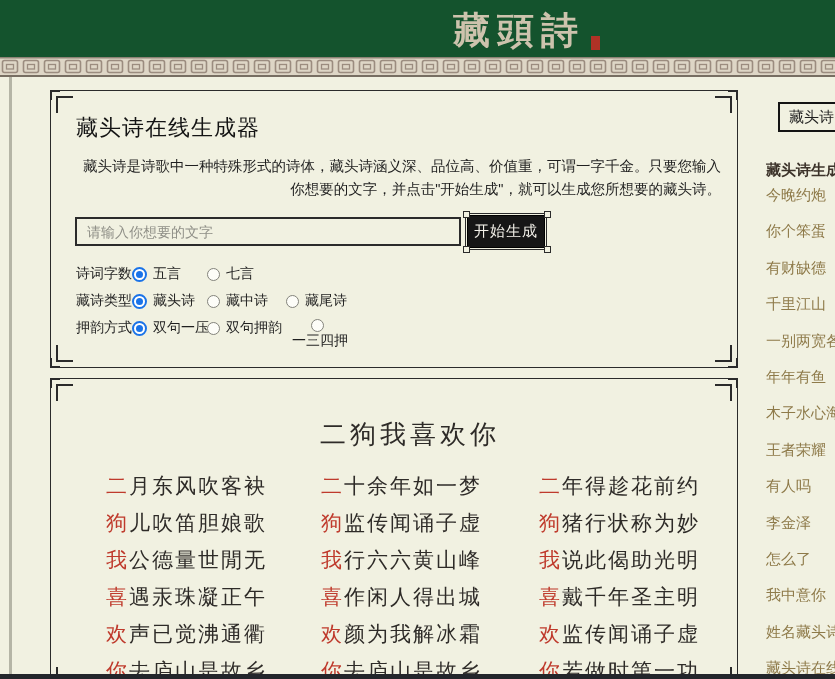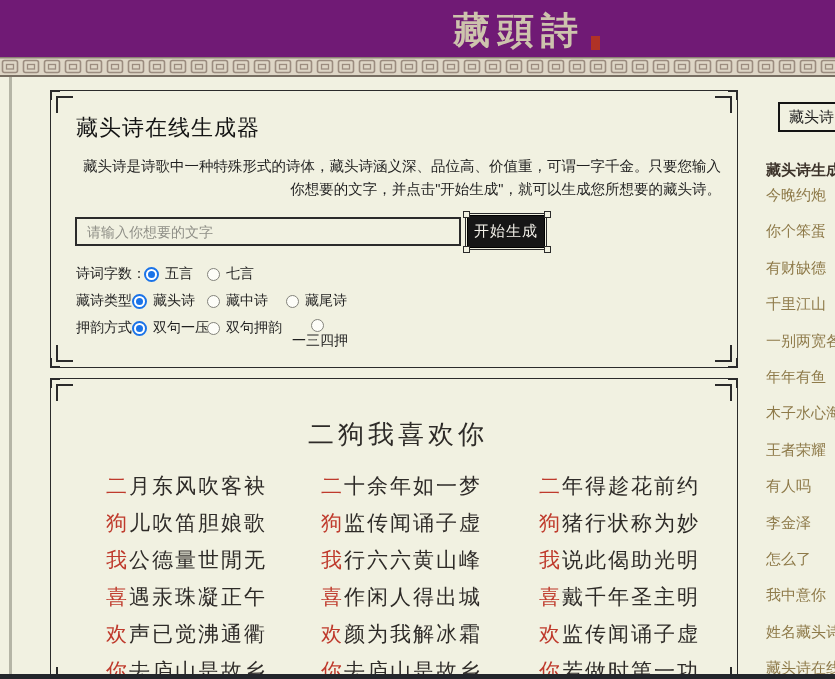--- a/index.html
+++ b/index.html
@@ -6,21 +6,21 @@
   body {
     width:835px; height:679px;
     position:relative;
     overflow:hidden;
     background:#f1f1e1;
     font-family:"Liberation Sans", sans-serif;
   }
   
   .site-header {
     position:absolute; left:0; top:0; width:835px; height:57px;
-    background:#701a75;
+    background:#14532d;
   }
   .logo {
     position:absolute; left:453px; top:6px;
     font-family:"DejaVu Serif", serif;
     font-weight:bold; font-size:37px; letter-spacing:7px;
     color:#cdc3ad;
   }
   .seal {
     position:absolute; left:591px; top:36px;
     width:9px; height:14px; background:#b03226;
@@ -98,21 +98,21 @@
     border:1.5px solid #83837b; background:#fdfdf8;
     box-sizing:border-box; position:relative; flex:none;
   }
   .radio.checked { border:2px solid #1a73e8; background:#fff; width:15px; height:15px; }
   .radio.checked::after {
     content:""; position:absolute; left:2px; top:2px; right:2px; bottom:2px;
     border-radius:50%; background:#1a73e8;
   }
   
   .poem-title {
-    position:absolute; left:4px; top:38px; width:100%;
+    position:absolute; left:16px; top:38px; width:100%;
     text-align:center;
     font-family:Liberation Sans, sans-serif;
     font-size:26px; letter-spacing:4px; color:#2e2b28;
   }
   .poem-col { position:absolute; top:92px; }
   .poem-col.c0 { left:55px; }
   .poem-col.c1 { left:270px; }
   .poem-col.c2 { left:488px; }
   .poem-line {
     height:37px; line-height:30px;
@@ -176,21 +176,21 @@
 
   <button class="gen-submit">开始生成</button>
   <span class="knob" style="left:412px; top:120px;"></span>
   <span class="knob" style="left:493px; top:120px;"></span>
   <span class="knob" style="left:412px; top:155px;"></span>
   <span class="knob" style="left:493px; top:155px;"></span>
 
   <div class="opt-rows">
       <div class="opt-row">
         <span class="opt-label">诗词字数：</span>
-        <span class="choice" style="left: 56px; margin-left: 12px;">
+        <span class="choice" style="left: 56px;">
           <span class="radio checked"></span>
           <span class="c-label">五言</span>
         </span>
         <span class="choice" style="left: 131px;">
           <span class="radio"></span>
           <span class="c-label">七言</span>
         </span>
       </div>
       <div class="opt-row">
         <span class="opt-label">藏诗类型：</span>

